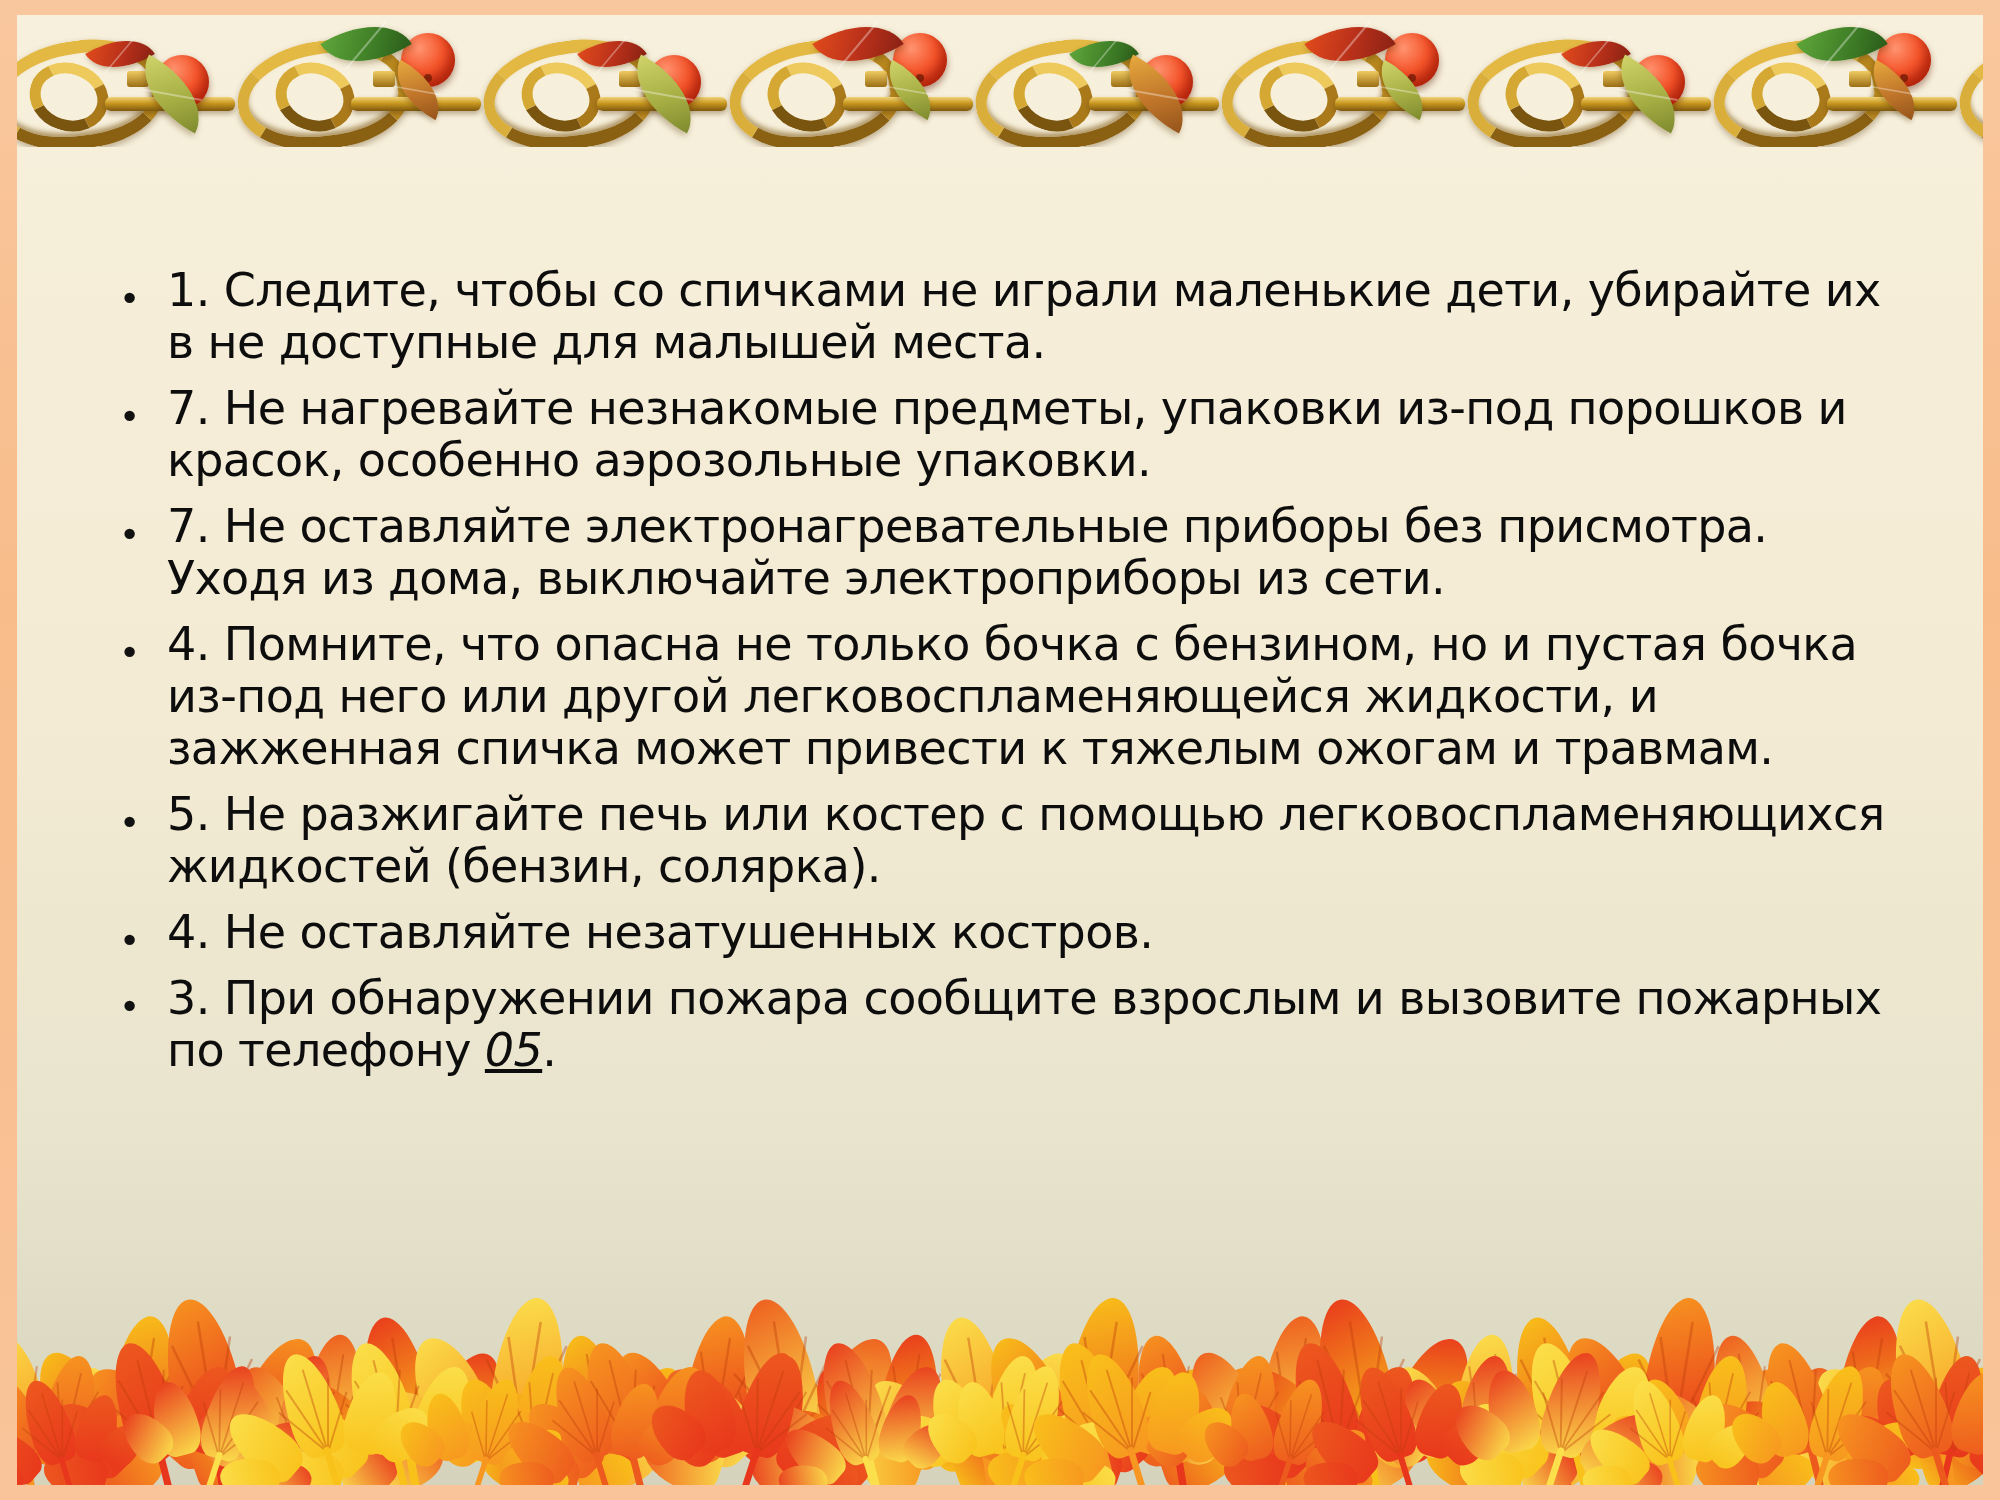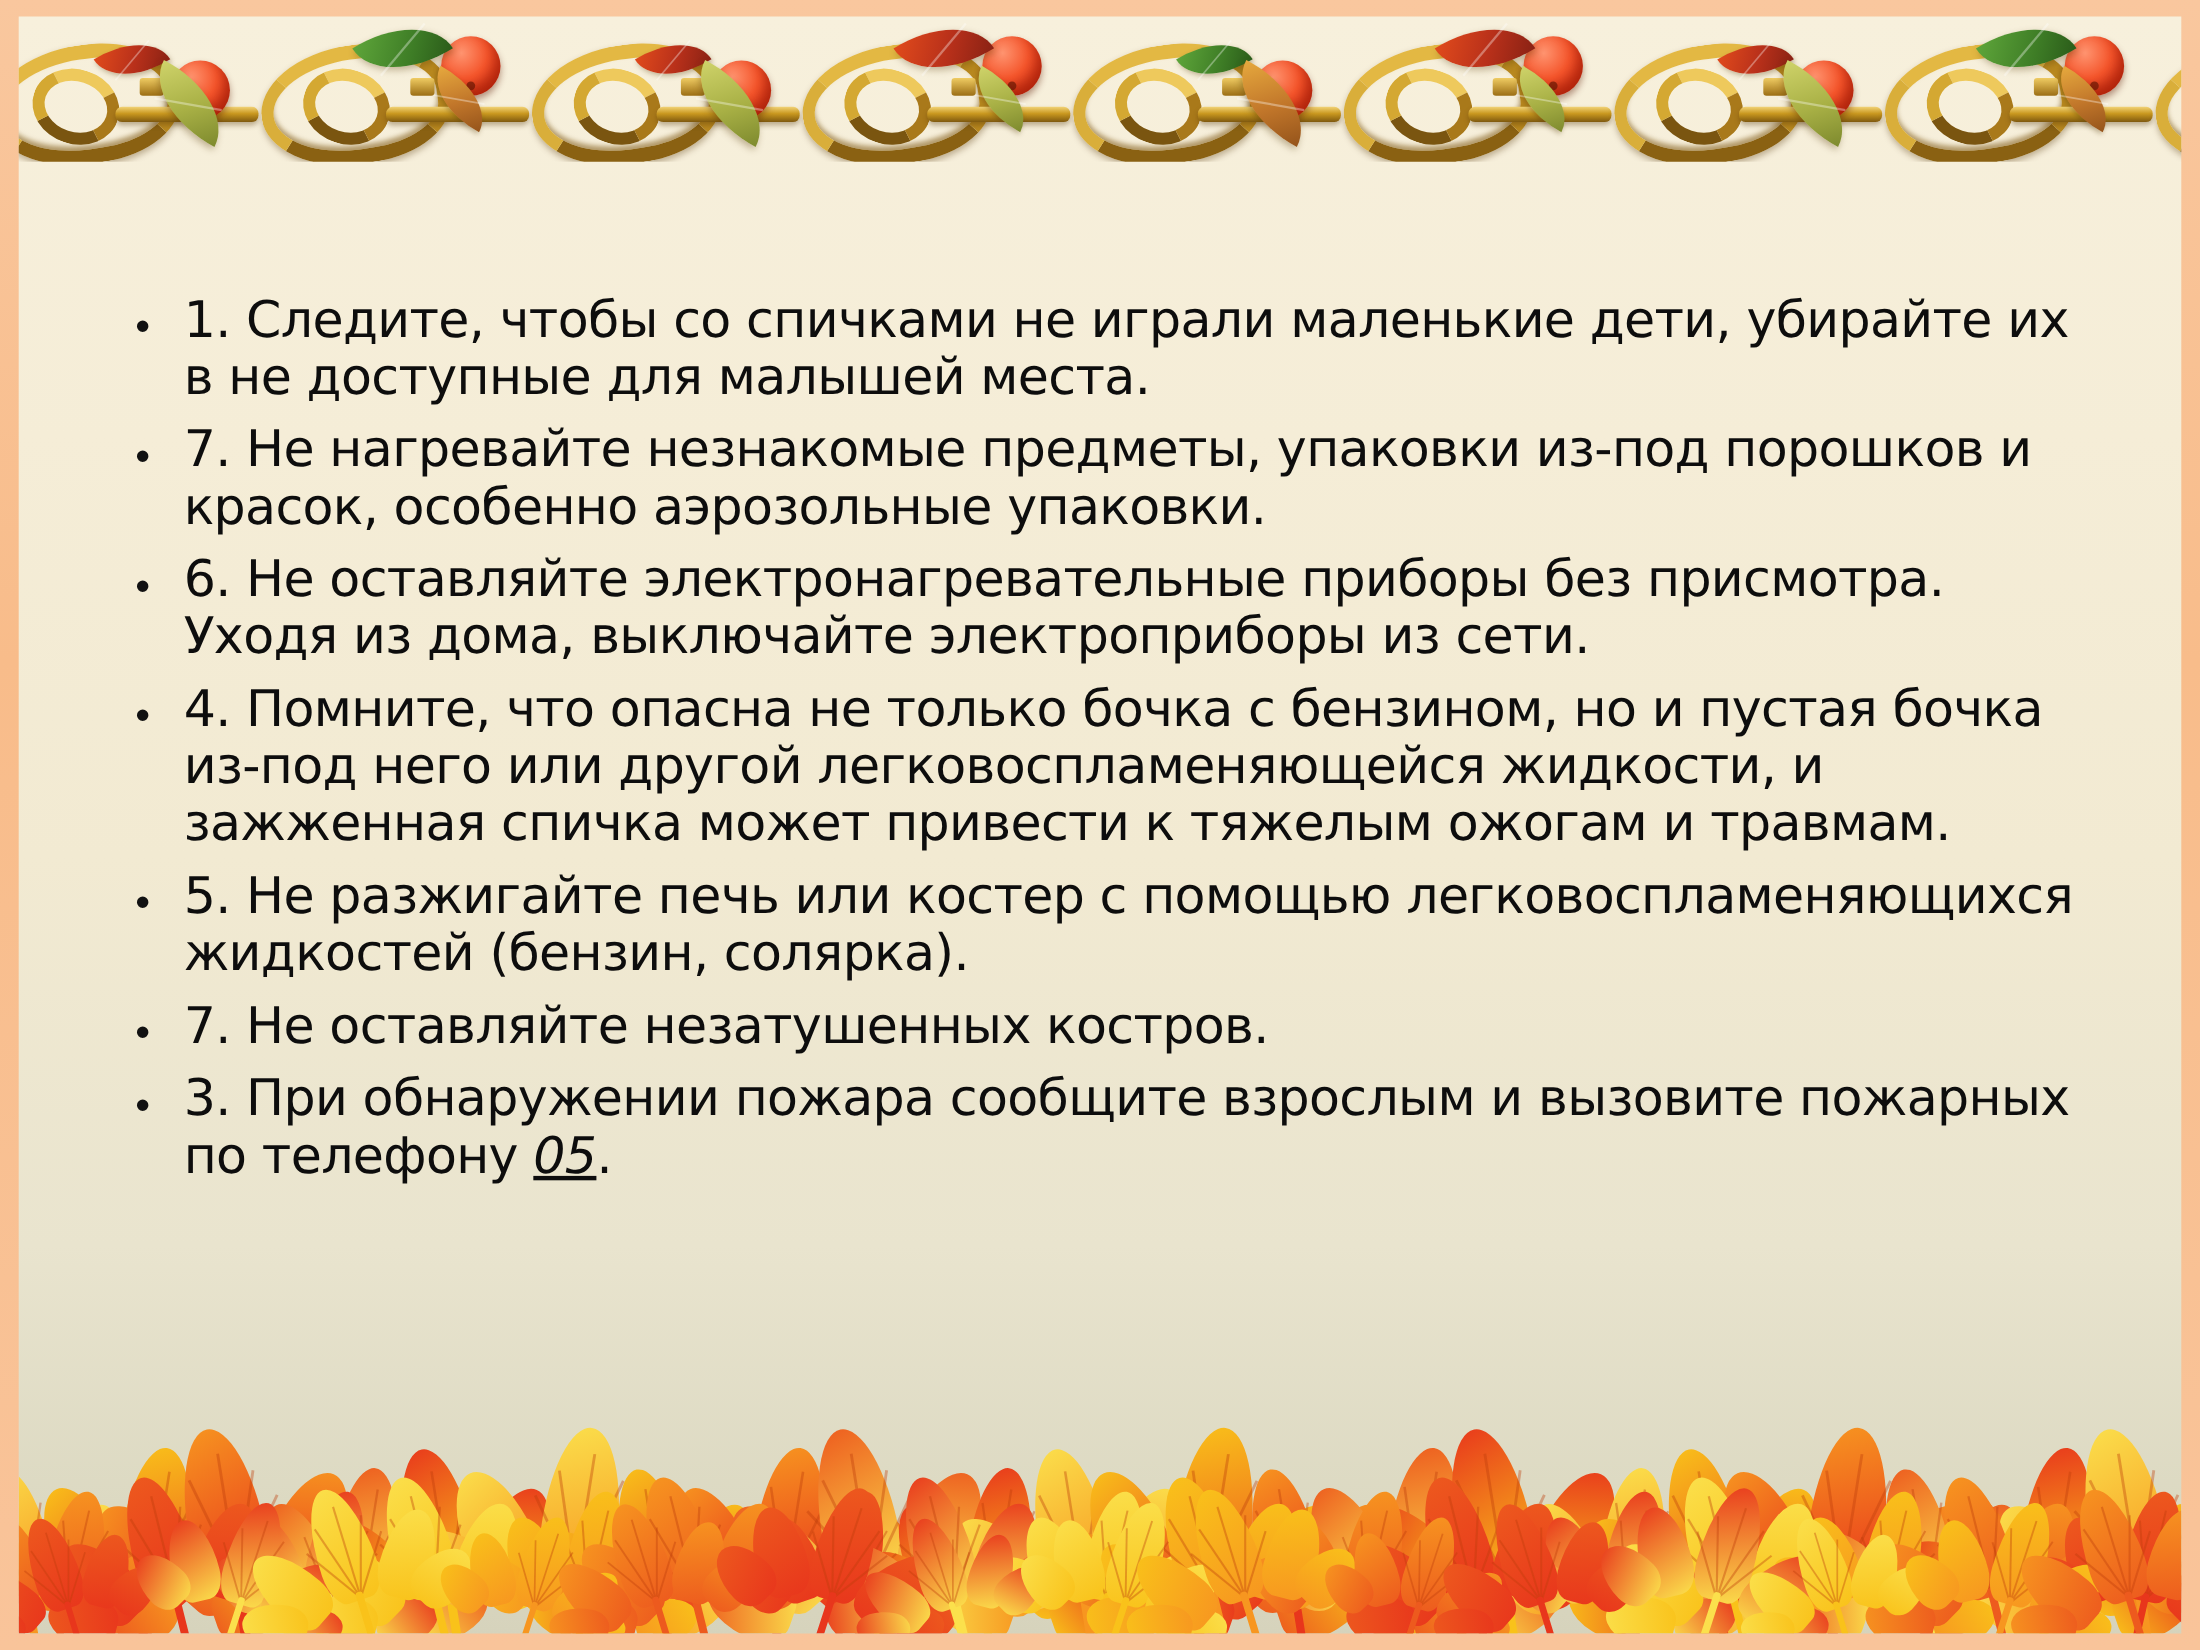--- a/index.html
+++ b/index.html
@@ -342,36 +342,36 @@
         <span class="bullet-text">1. Следите, чтобы со спичками не играли маленькие дети, убирайте их в не доступные для малышей места.</span>
       </div>
 
       <div class="bullet-item">
         <span class="bullet-dot">•</span>
         <span class="bullet-text">7. Не нагревайте незнакомые предметы, упаковки из-под порошков и красок, особенно аэрозольные упаковки.</span>
       </div>
 
       <div class="bullet-item">
         <span class="bullet-dot">•</span>
-        <span class="bullet-text">6. Не оставляйте электронагревательные приборы без присмотра. Уходя из дома, выключайте электроприборы из сети.</span>
+        <span class="bullet-text">7. Не оставляйте электронагревательные приборы без присмотра. Уходя из дома, выключайте электроприборы из сети.</span>
       </div>
 
       <div class="bullet-item">
         <span class="bullet-dot">•</span>
         <span class="bullet-text">4. Помните, что опасна не только бочка с бензином, но и пустая бочка из-под него или другой легковоспламеняющейся жидкости, и зажженная спичка может привести к тяжелым ожогам и травмам.</span>
       </div>
 
       <div class="bullet-item">
         <span class="bullet-dot">•</span>
         <span class="bullet-text">5. Не разжигайте печь или костер с помощью легковоспламеняющихся жидкостей (бензин, солярка).</span>
       </div>
 
       <div class="bullet-item">
         <span class="bullet-dot">•</span>
-        <span class="bullet-text">7. Не оставляйте незатушенных костров.</span>
+        <span class="bullet-text">4. Не оставляйте незатушенных костров.</span>
       </div>
 
       <div class="bullet-item">
         <span class="bullet-dot">•</span>
         <span class="bullet-text"><span>3. При обнаружении пожара сообщите взрослым и вызовите пожарных по телефону </span><span class="phone">05</span><span>.</span></span>
       </div>
 
     </div>
 
     <div class="bottom-band">

